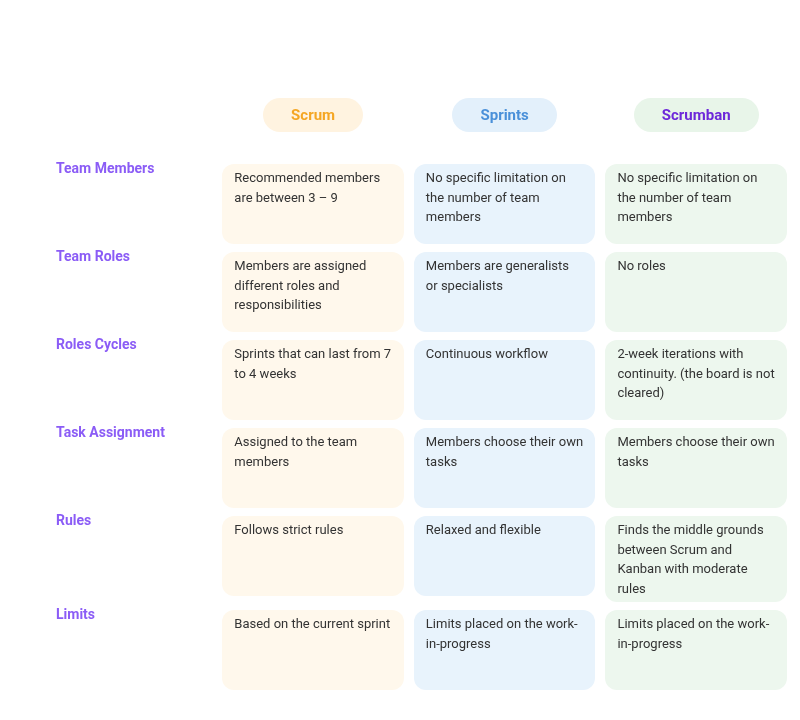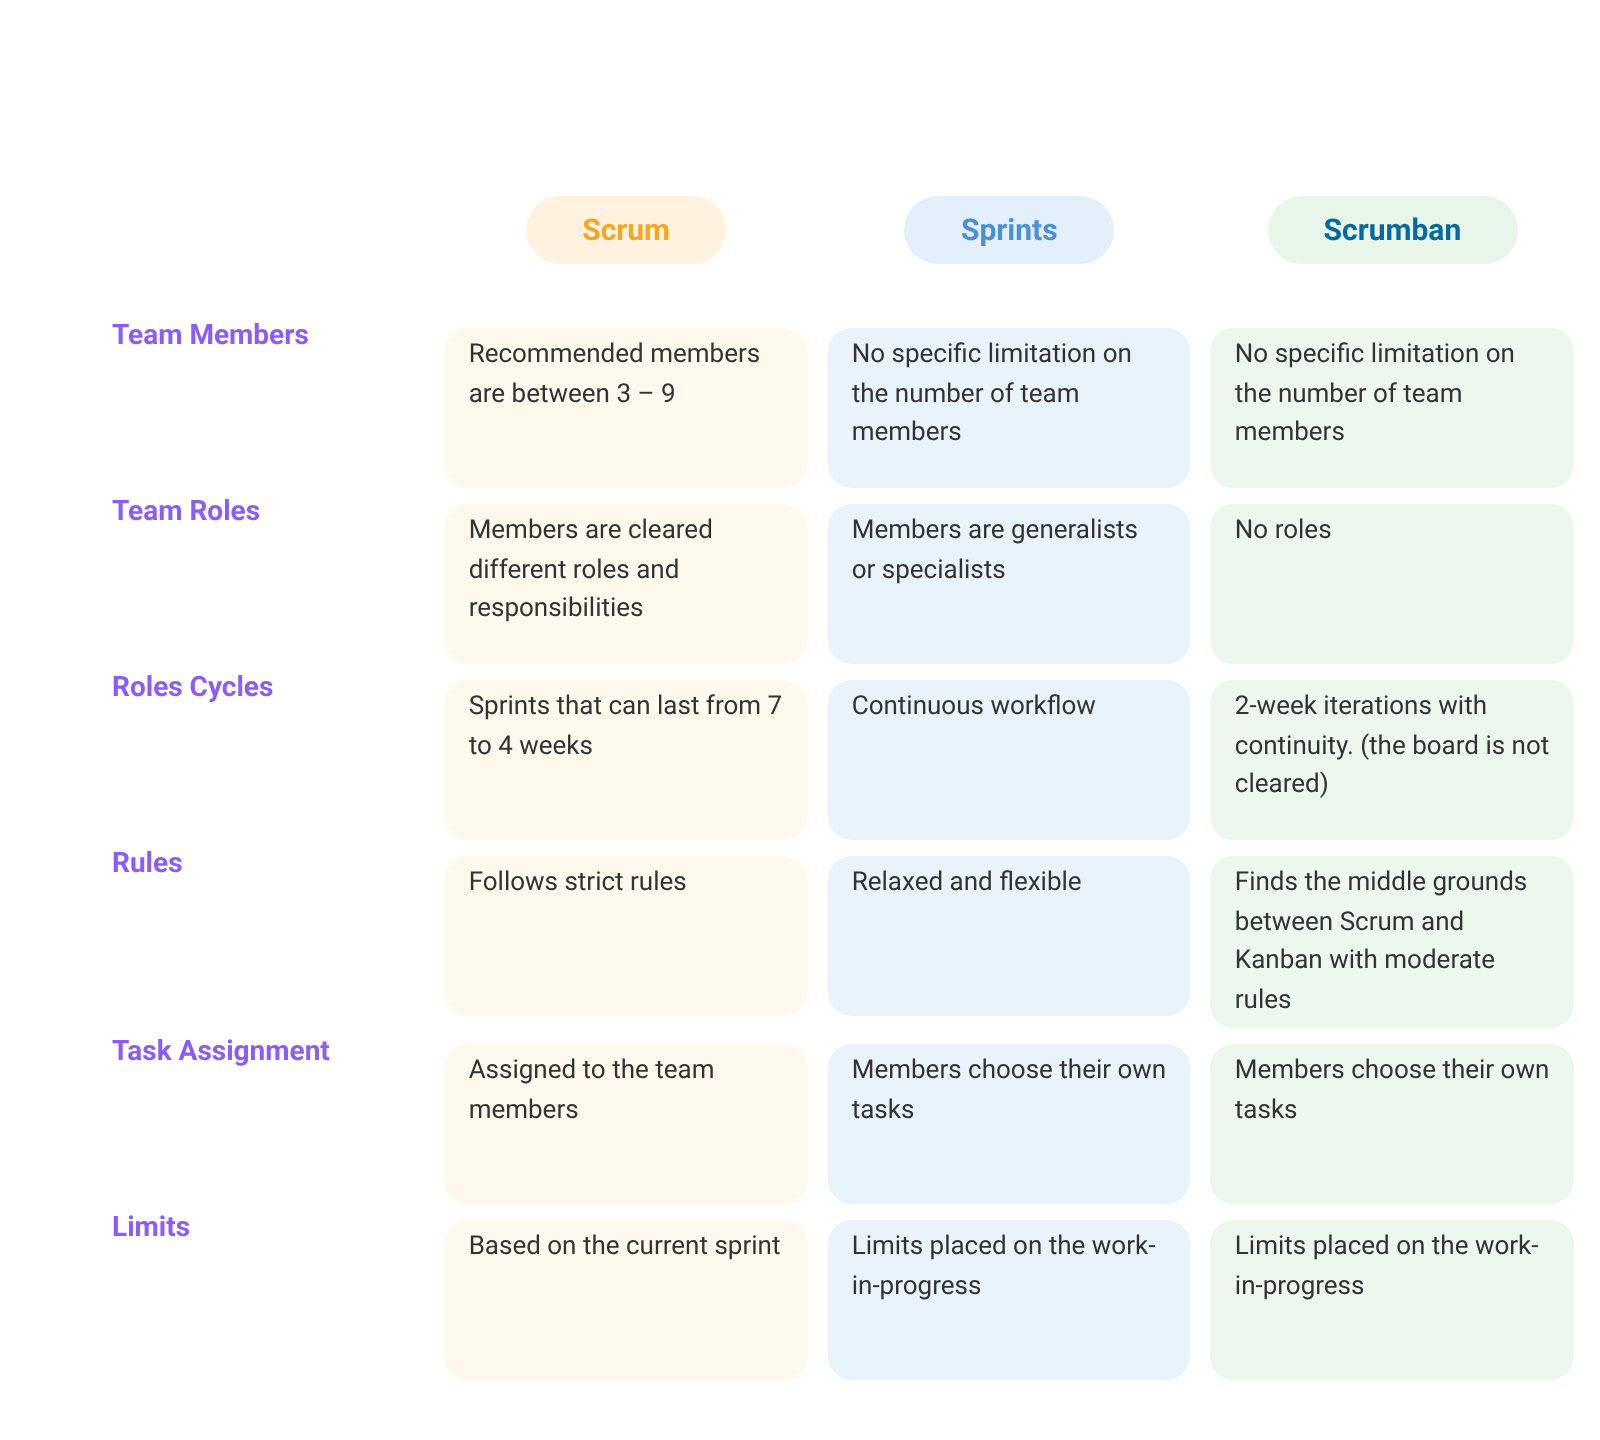--- a/index.html
+++ b/index.html
@@ -51,21 +51,21 @@
       color: #f5a623;
     }
 
     .pill-kanban {
       background: #e3f0fb;
       color: #4a90d9;
     }
 
     .pill-scrumban {
       background: #e8f5e9;
-      color: #0369a1;
+      color: #6d28d9;
     }
 
     .data-row td {
       padding: 0;
       vertical-align: top;
       border: none;
     }
 
     .row-label {
       font-weight: 700;
@@ -136,21 +136,21 @@
         <td>
           <div class="cell-inner cell-kanban">No specific limitation on the number of team members</div>
         </td>
         <td>
           <div class="cell-inner cell-scrumban">No specific limitation on the number of team members</div>
         </td>
       </tr>
       <tr class="data-row">
         <td class="row-label">Team Roles</td>
         <td>
-          <div class="cell-inner cell-scrum">Members are cleared different roles and responsibilities</div>
+          <div class="cell-inner cell-scrum">Members are assigned different roles and responsibilities</div>
         </td>
         <td>
           <div class="cell-inner cell-kanban">Members are generalists or specialists</div>
         </td>
         <td>
           <div class="cell-inner cell-scrumban">No roles</div>
         </td>
       </tr>
       <tr class="data-row">
         <td class="row-label">Roles Cycles</td>
@@ -158,41 +158,41 @@
           <div class="cell-inner cell-scrum">Sprints that can last from 7 to 4 weeks</div>
         </td>
         <td>
           <div class="cell-inner cell-kanban">Continuous workflow</div>
         </td>
         <td>
           <div class="cell-inner cell-scrumban">2-week iterations with continuity. (the board is not cleared)</div>
         </td>
       </tr>
       <tr class="data-row">
+        <td class="row-label">Task Assignment</td>
+        <td>
+          <div class="cell-inner cell-scrum">Assigned to the team members</div>
+        </td>
+        <td>
+          <div class="cell-inner cell-kanban">Members choose their own tasks</div>
+        </td>
+        <td>
+          <div class="cell-inner cell-scrumban">Members choose their own tasks</div>
+        </td>
+      </tr>
+      <tr class="data-row">
         <td class="row-label">Rules</td>
         <td>
           <div class="cell-inner cell-scrum">Follows strict rules</div>
         </td>
         <td>
           <div class="cell-inner cell-kanban">Relaxed and flexible</div>
         </td>
         <td>
           <div class="cell-inner cell-scrumban">Finds the middle grounds between Scrum and Kanban with moderate rules</div>
-        </td>
-      </tr>
-      <tr class="data-row">
-        <td class="row-label">Task Assignment</td>
-        <td>
-          <div class="cell-inner cell-scrum">Assigned to the team members</div>
-        </td>
-        <td>
-          <div class="cell-inner cell-kanban">Members choose their own tasks</div>
-        </td>
-        <td>
-          <div class="cell-inner cell-scrumban">Members choose their own tasks</div>
         </td>
       </tr>
       <tr class="data-row">
         <td class="row-label">Limits</td>
         <td>
           <div class="cell-inner cell-scrum">Based on the current sprint</div>
         </td>
         <td>
           <div class="cell-inner cell-kanban">Limits placed on the work-in-progress</div>
         </td>

